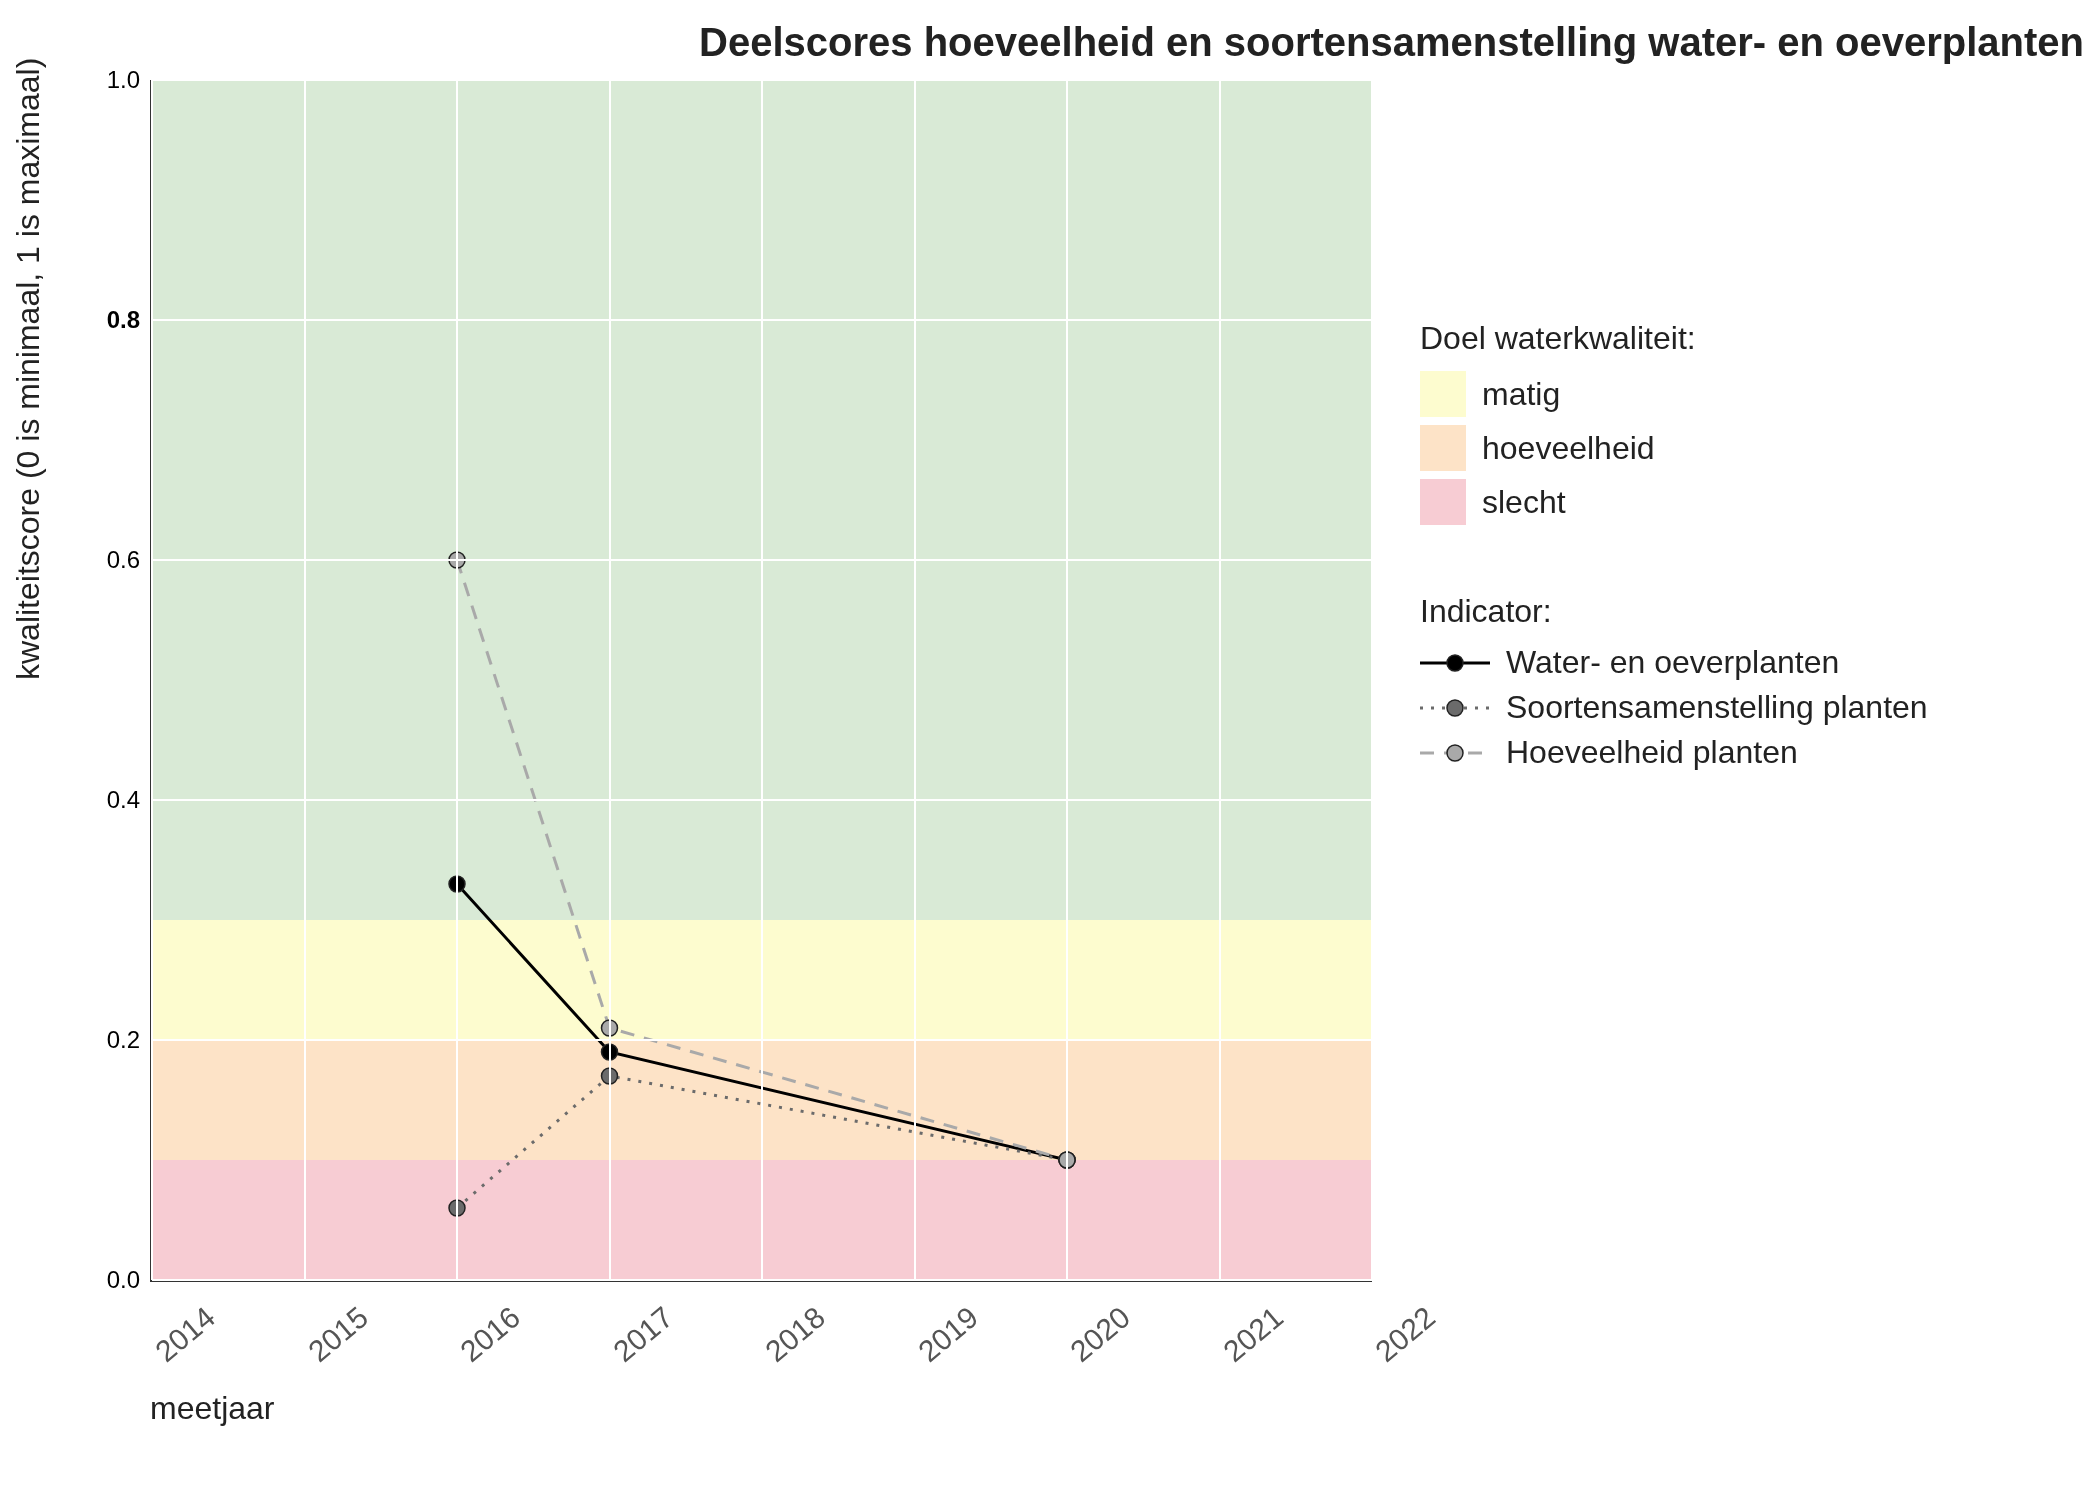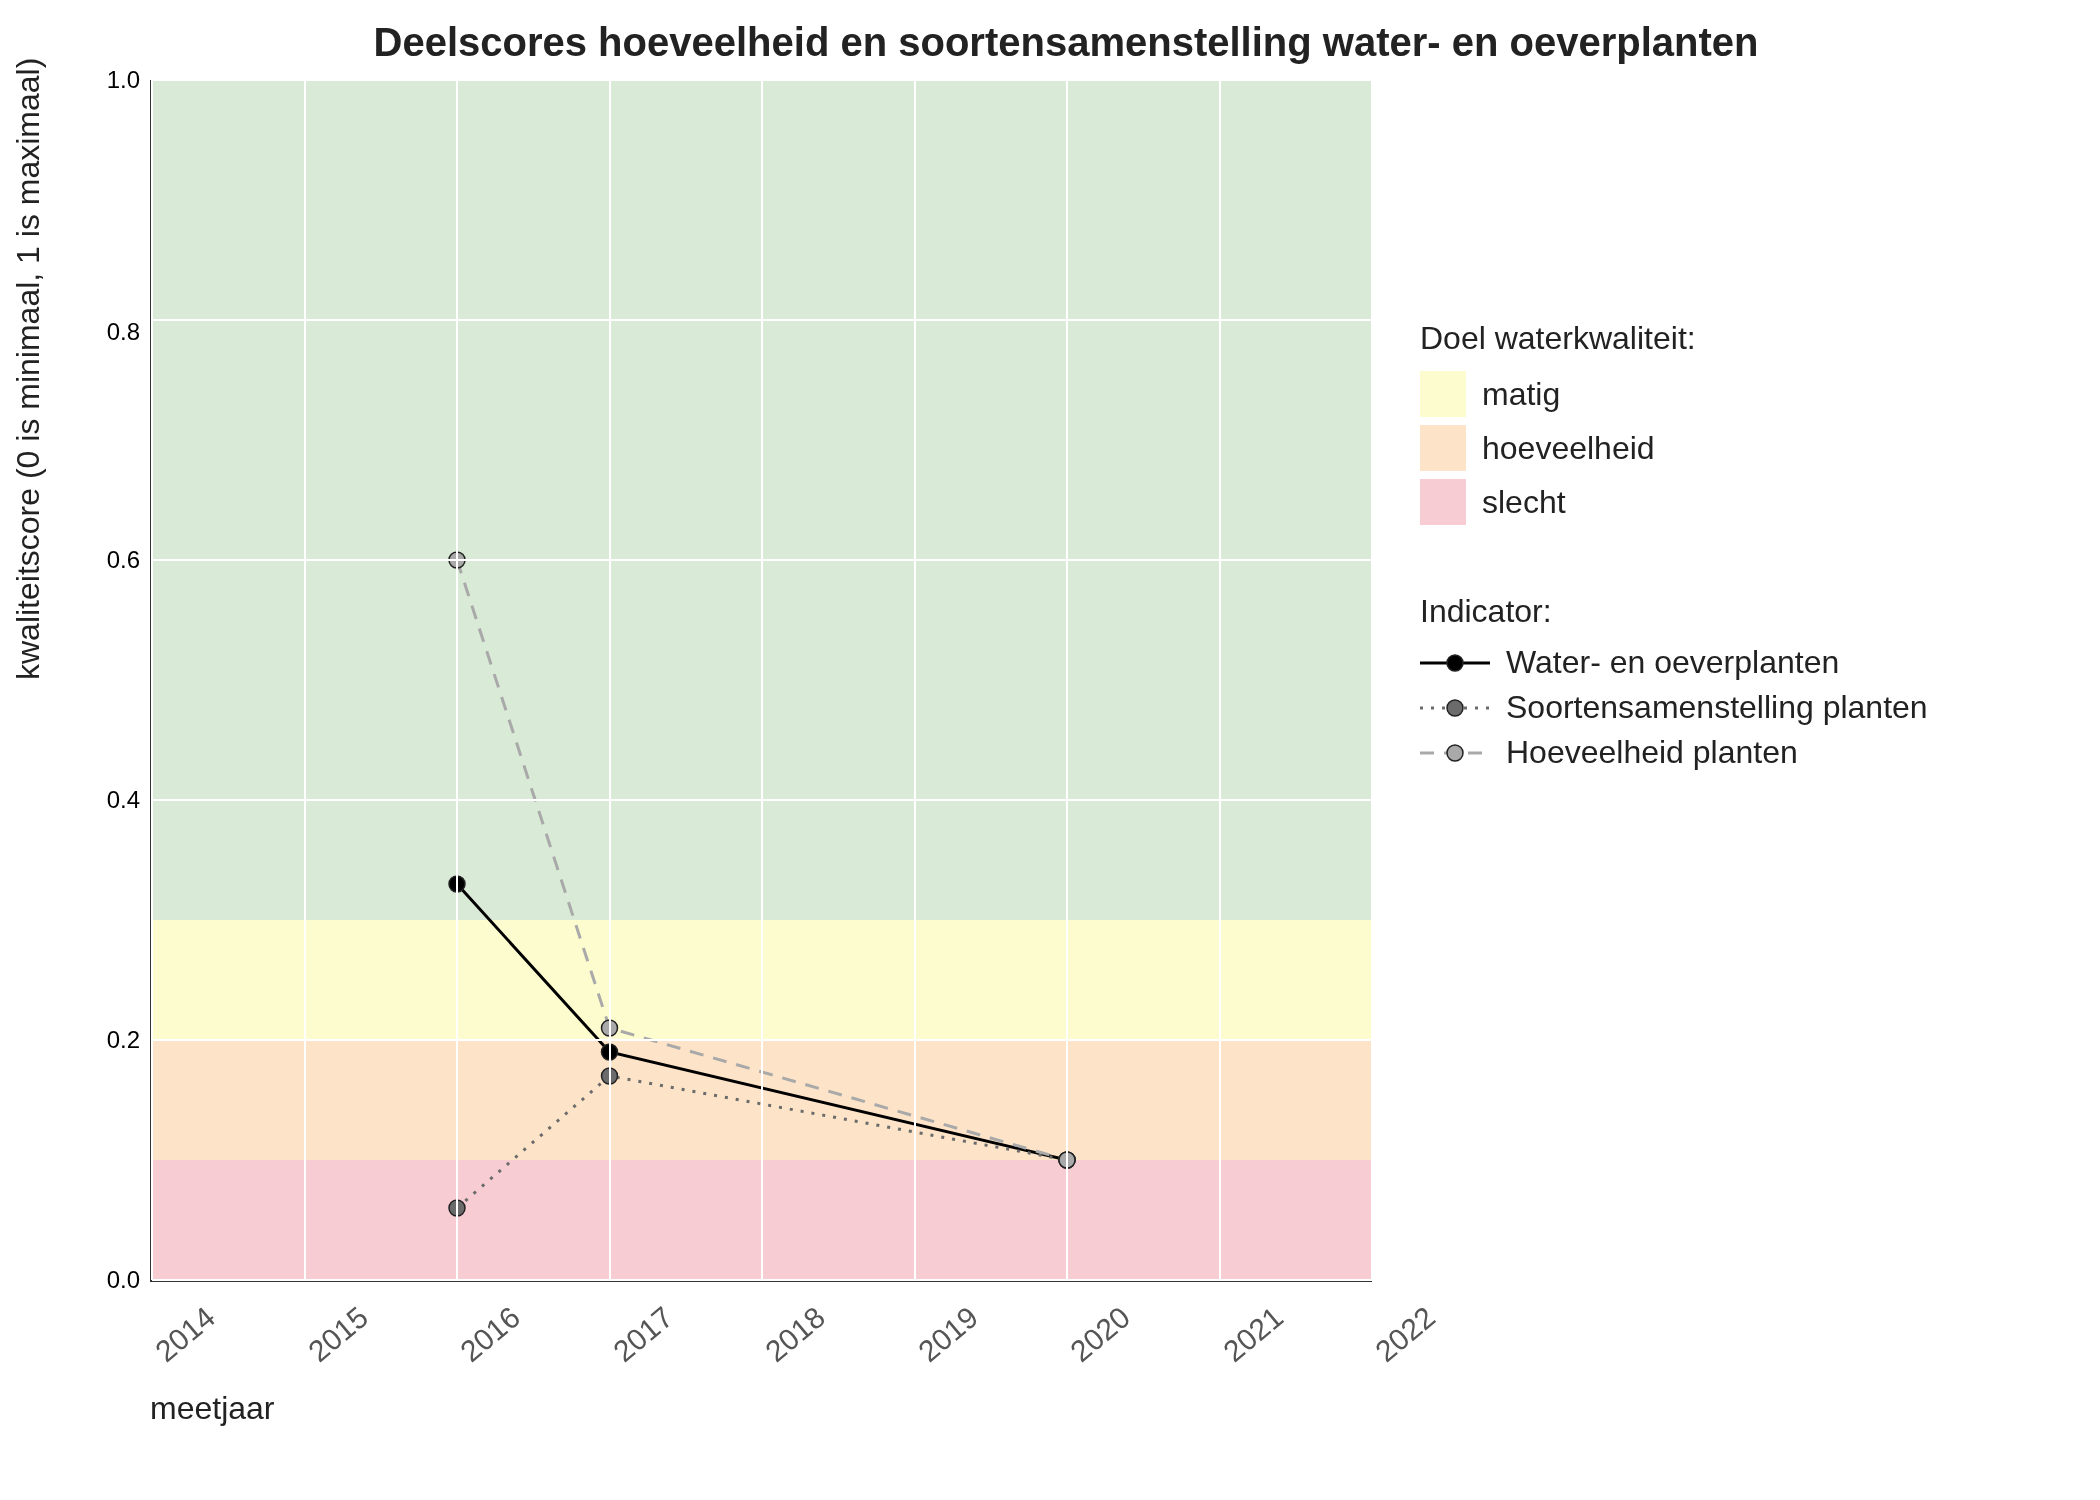--- a/index.html
+++ b/index.html
@@ -9,23 +9,23 @@
     background: white;
   }
   .chart-container {
     position: relative;
     width: 2060px;
     height: 1460px;
   }
   .title {
     position: absolute;
     top: 0;
-    left: 16px;
+    left: 4px;
     width: 100%;
-    text-align: center;
+    text-align: right;
     font-size: 40px;
     font-weight: bold;
     color: #222;
   }
   .plot-area {
     position: absolute;
     left: 130px;
     top: 60px;
     width: 1220px;
     height: 1200px;
@@ -202,21 +202,21 @@
             <circle cx="35" cy="15" r="8" fill="#a9a9a9" stroke="#222" stroke-width="1.5"></circle>
           </svg></div>
         <span>Hoeveelheid planten</span>
       </div>
     </div>
 
 <div class="ytick" style="top: 1260px;">0.0</div>
     <div class="ytick" style="top: 1020px;">0.2</div>
     <div class="ytick" style="top: 780px;">0.4</div>
     <div class="ytick" style="top: 540px;">0.6</div>
-    <div class="ytick" style="top: 312px;">0.8</div>
+    <div class="ytick" style="top: 300px; font-weight: bold;">0.8</div>
     <div class="ytick" style="top: 60px;">1.0</div>
     <div class="xtick" style="left: 130px;">2014</div>
     <div class="xtick" style="left: 282.5px;">2015</div>
     <div class="xtick" style="left: 435px;">2016</div>
     <div class="xtick" style="left: 587.5px;">2017</div>
     <div class="xtick" style="left: 740px;">2018</div>
     <div class="xtick" style="left: 892.5px;">2019</div>
     <div class="xtick" style="left: 1045px;">2020</div>
     <div class="xtick" style="left: 1197.5px;">2021</div>
     <div class="xtick" style="left: 1350px;">2022</div>

